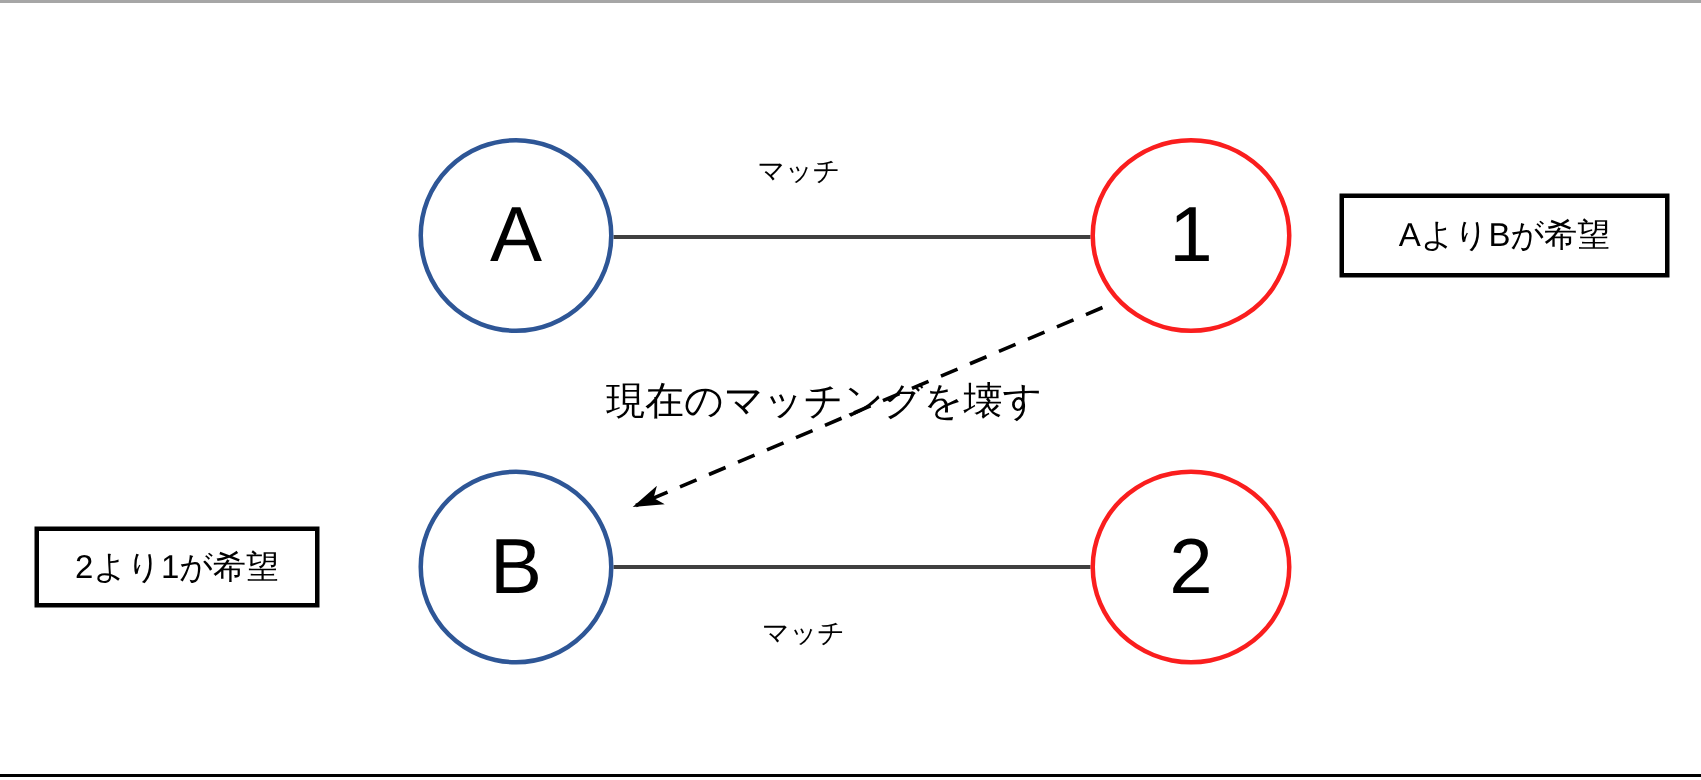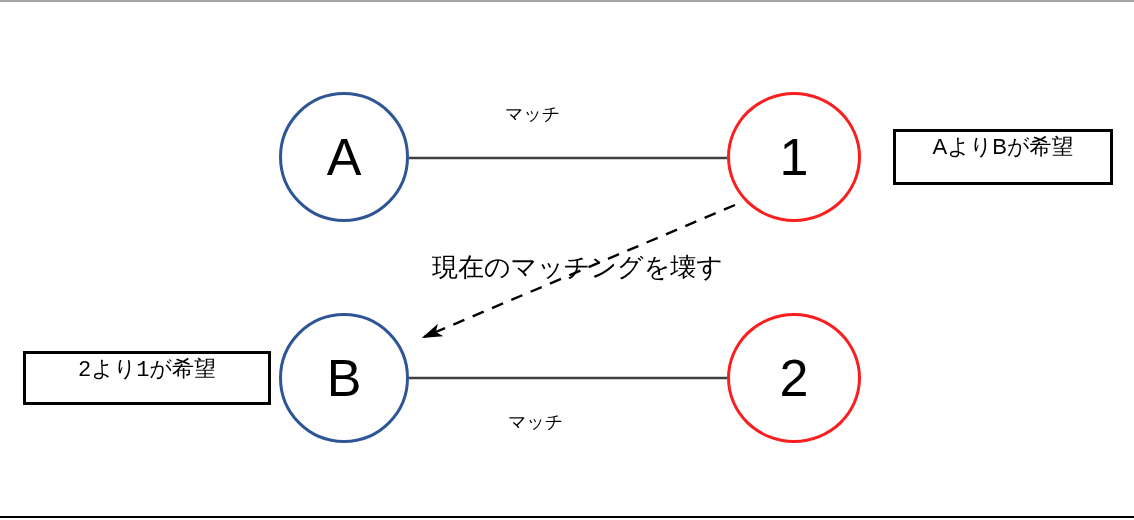--- a/index.html
+++ b/index.html
@@ -64,20 +64,21 @@
     line-height: 1;
   }
 
   
   .pref-box {
     position: absolute;
     box-sizing: border-box;
     border: 3px solid #000000;
     background: #ffffff;
     display: flex;
+    align-items: center;
     justify-content: center;
     font-size: 22px;
     color: #000000;
     white-space: nowrap;
   }
 
   
   #wires {
     position: absolute;
     left: 0;
@@ -122,23 +123,23 @@
   </div>
 
   <div class="node red" style="left:727px; top:313px; width:134px; height:130px;">
     <span class="node-label">2</span>
   </div>
 
   <div class="edge-label" style="left:505px; top:105px;">マッチ</div>
 
   <div class="edge-label" style="left:508px; top:413px;">マッチ</div>
 
-  <div class="break-label" style="left:432px; top:254px;">現在のマッチングを壊す</div>
+  <div class="break-label" style="left:404px; top:254px;">現在のマッチングを壊す</div>
 
   <div class="pref-box" style="left:893px; top:129px; width:220px; height:56px;">
     <span>AよりBが希望</span>
   </div>
 
-  <div class="pref-box" style="left:23px; top:351px; width:248px; height:54px;font-family:Liberation Mono, monospace;">
+  <div class="pref-box" style="left:23px; top:351px; width:190px; height:54px;">
     <span>2より1が希望</span>
   </div>
 
 </div>
 
 </body></html>

